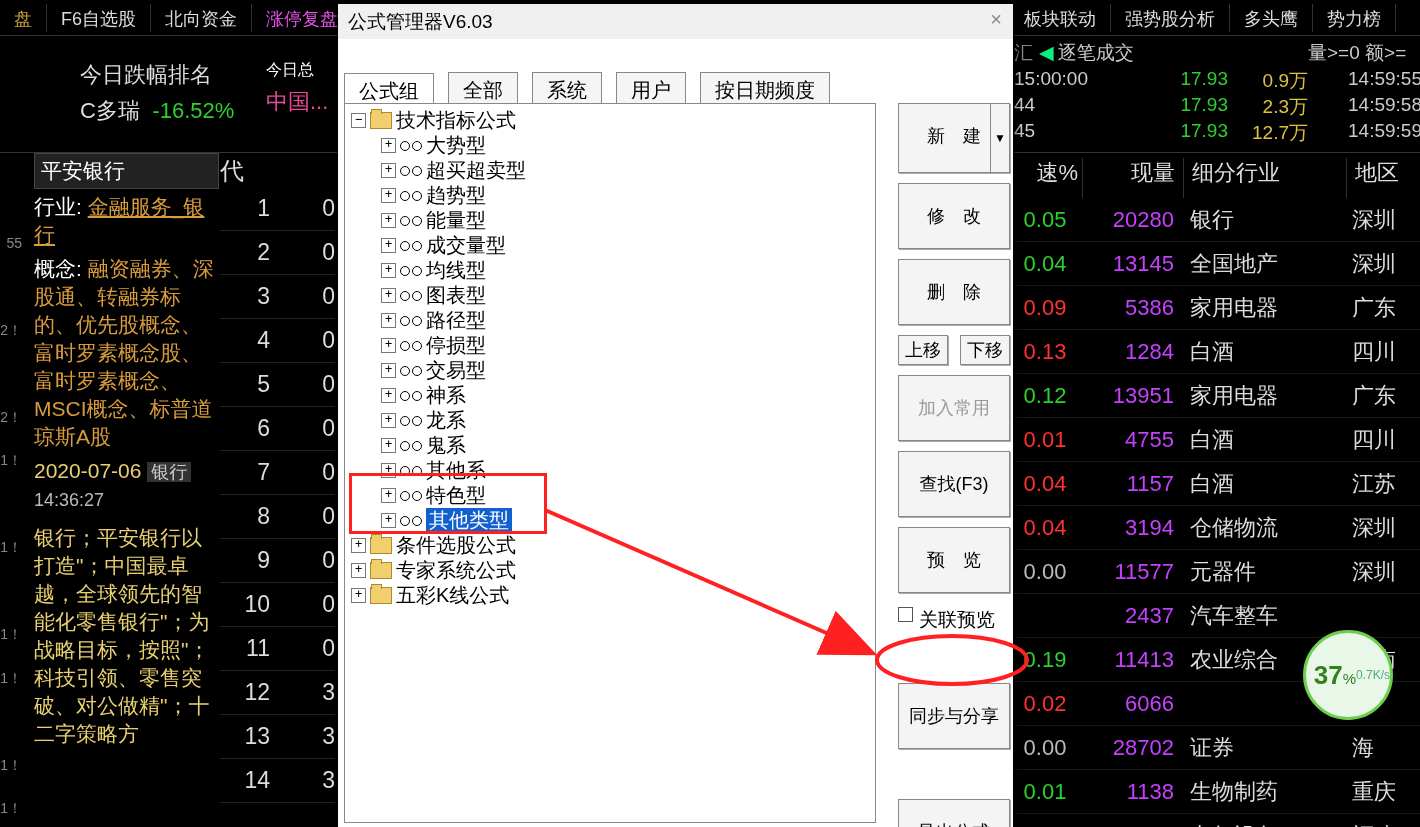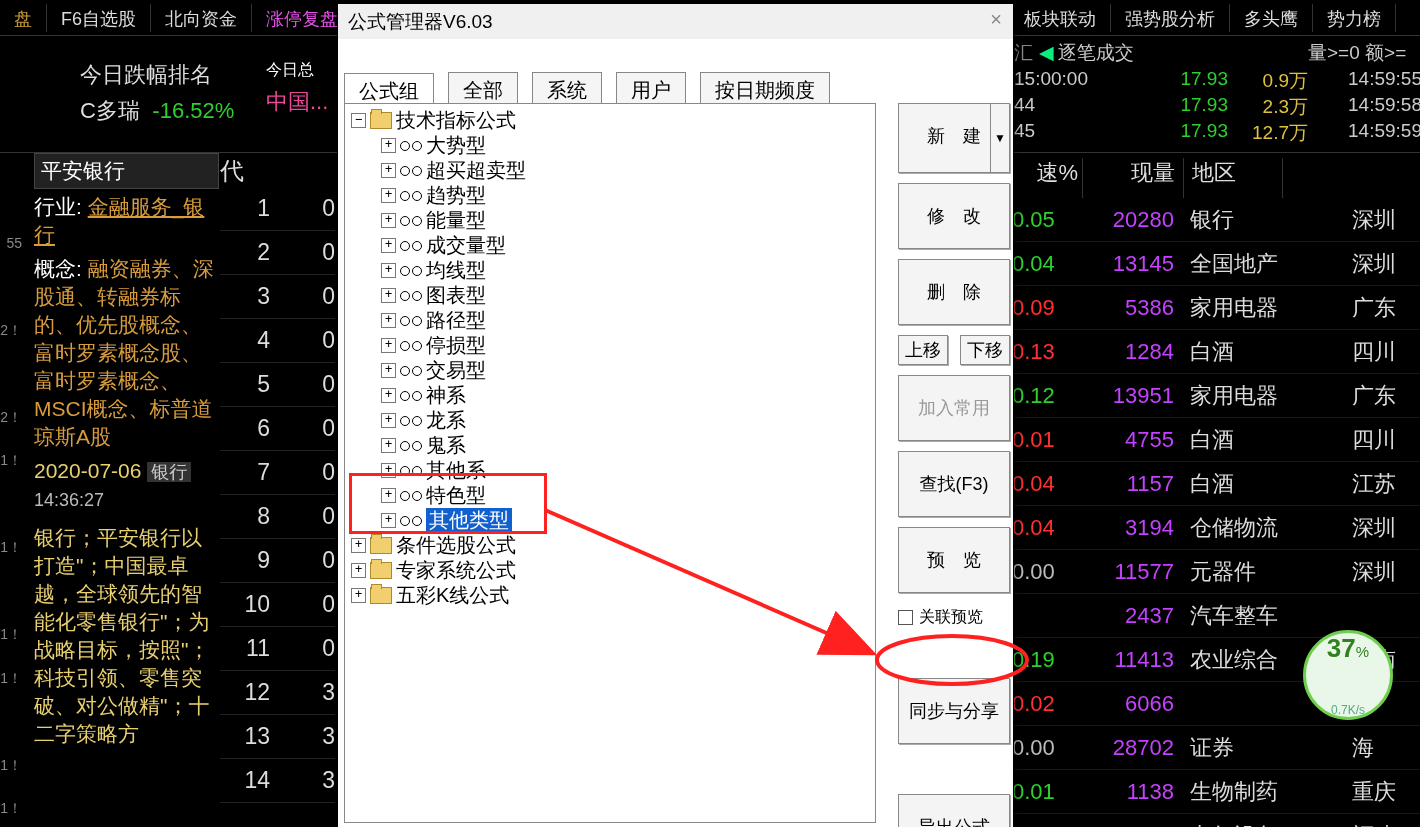--- a/index.html
+++ b/index.html
@@ -45,21 +45,21 @@
 .ticker-rows .c4{width:104px;color:#ccc;text-align:right;margin-left:10px}
 
 .rtable{position:absolute;left:1012px;top:158px;font-size:22px}
 .rtable .thead{height:40px;display:flex;color:#ddd}
 .rtable .thead div{border-right:1px solid #333}
 .rtable .th1{width:66px;text-align:right;padding-right:4px}
 .rtable .th2{width:92px;text-align:right;padding-right:8px}
 .rtable .th3{width:154px;padding-left:8px}
 .rtable .th4{width:90px;padding-left:8px}
 .rtable .rrow{height:43px;display:flex;align-items:center;border-bottom:1px solid #181818}
-.rtable .d1{width:66px;text-align:left;padding-right:4px}
+.rtable .d1{width:66px;text-align:center;padding-right:4px}
 .rtable .d2{width:92px;text-align:right;padding-right:8px;color:#c540ff}
 .rtable .d3{width:154px;padding-left:8px;color:#ddd}
 .rtable .d4{width:90px;padding-left:8px;color:#ddd}
 .red{color:#ff3030}.grn{color:#2dd02d}.gry{color:#bbb}
 
 .dlg{position:absolute;left:337px;top:3px;width:675px;height:824px;background:#fff;border:1px solid #000;box-shadow:3px 3px 6px rgba(0,0,0,.4)}
 .dlg-title{height:30px;background:#f0f0f0;color:#000;font-size:19px;padding:5px 0 0 10px;position:relative}
 .dlg-close{position:absolute;right:6px;top:4px;width:22px;height:22px;color:#888;font-size:20px;text-align:center}
 .dlg-tabs{position:absolute;left:6px;top:68px;display:flex;font-size:20px}
 .dlg-tab{padding:4px 14px;border:1px solid #888;border-bottom:none;background:#f5f5f5;margin-right:14px;color:#000}
@@ -77,26 +77,26 @@
 .tree .glasses::before{left:0}.tree .glasses::after{right:0}
 .tree .selected span.lbl{background:#1060d0;color:#fff;padding:0 3px}
 .red-box{position:absolute;border:3px solid #ff2020;pointer-events:none}
 
 .btn-col{position:absolute;left:560px;top:99px;width:112px;display:flex;flex-direction:column}
 .btn{border:1px solid #888;background:#f4f4f4;color:#000;font-size:18px;text-align:center;box-shadow:1px 1px 0 #aaa;margin-bottom:10px;padding:20px 0}
 .btn-row{display:flex;justify-content:space-between}
 .btn-row .btn{width:48px;padding:2px 0}
 .btn.newbig{height:28px;position:relative}
 .btn .drop{position:absolute;right:0;top:0;bottom:0;width:18px;border-left:1px solid #888;display:flex;align-items:center;justify-content:center;font-size:12px}
-.chk-row{display:flex;align-items:center;color:#000;font-size:16px;margin:4px 0 16px 0}
+.chk-row{display:flex;align-items:flex-start;color:#000;font-size:19px;margin:4px 0 16px 0}
 .chk-row .box{width:13px;height:13px;border:1px solid #555;margin-right:6px;background:#fff}
 
 .ann{position:absolute;pointer-events:none}
 
-.speed{position:absolute;left:1303px;top:630px;width:84px;height:84px;border-radius:50%;background:#e9f7e9;border:3px solid #6ecf4d;display:flex;flex-direction:column;align-items:center;justify-content:space-between;color:#338020;z-index:4}
+.speed{position:absolute;left:1303px;top:630px;width:84px;height:84px;border-radius:50%;background:#e9f7e9;border:3px solid #6ecf4d;display:flex;flex-direction:row;align-items:center;justify-content:flex-end;color:#338020;z-index:4}
 .speed .big{font-size:26px;font-weight:bold}
 .speed .sml{font-size:12px;color:#5a8}
 
 .hr1{position:absolute;top:35px;left:0;right:0;height:1px;background:#333}
 .hr2{position:absolute;top:152px;left:0;right:0;height:1px;background:#333}
 </style>
 </head>
 <body>
 
 <div class="top-tabs-left" id="ttl">
@@ -237,20 +237,21 @@
         <span class="n">14</span>
         <span class="v">3</span>
       </div>
     </div>
 </div>
 
 <div class="rtable">
   <div class="thead">
     <div class="th1">速%</div>
     <div class="th2">现量</div>
+    <div class="th3">细分行业</div>
     <div class="th4">地区</div>
   </div>
   <div id="rrows">
       <div class="rrow">
         <div class="d1 grn">0.05</div>
         <div class="d2">20280</div>
         <div class="d3">银行</div>
         <div class="d4">深圳</div>
       </div>
       <div class="rrow">

